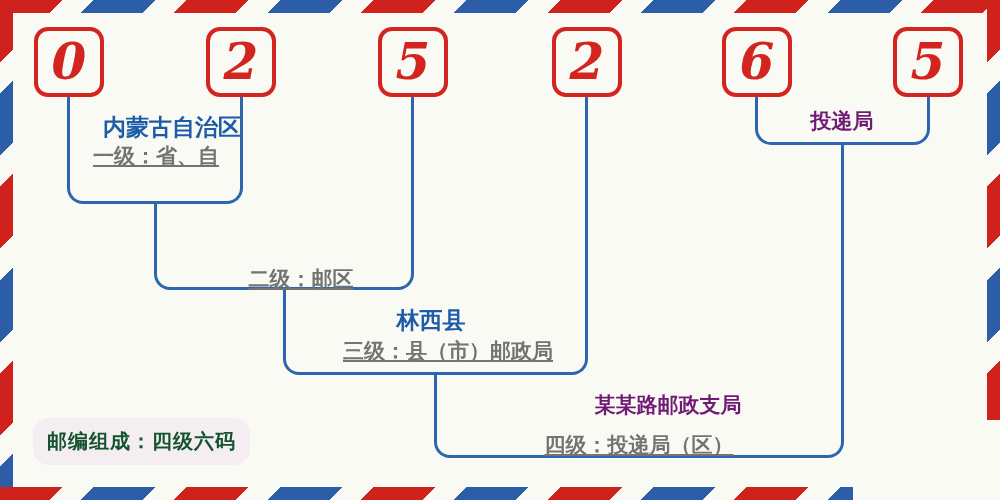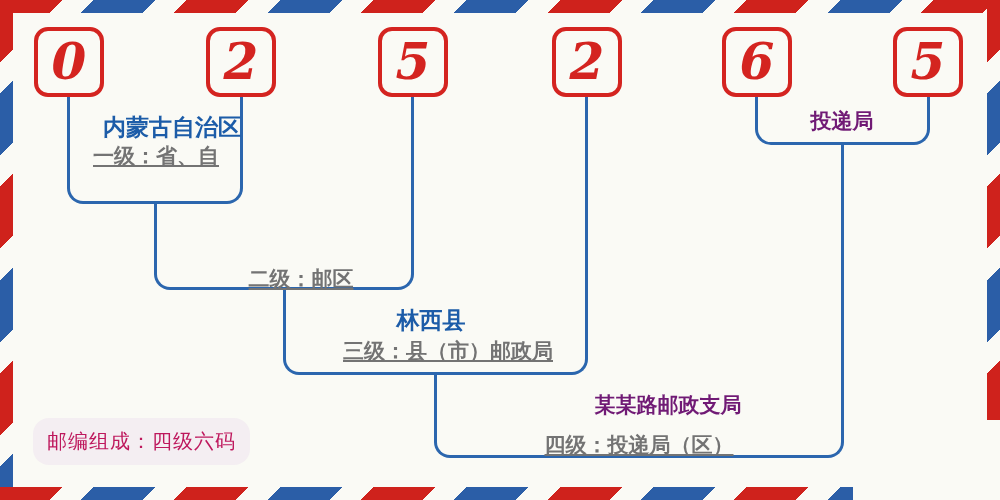--- a/index.html
+++ b/index.html
@@ -41,21 +41,21 @@
   .lbl{position:absolute;white-space:nowrap;font-weight:bold;transform:translateX(-50%);}
   .lbl-blue{color:#1c5ca8;font-size:23px;line-height:24px;}
   .lbl-blue-sm{color:#701a75;font-size:21px;line-height:22px;}
   .lbl-red{color:#737373;font-size:21px;line-height:23px;text-align:left;text-decoration:underline;}
 
   .badge{
     position:absolute;left:33px;top:418px;width:217px;height:47px;
     background:#f4eef2;border-radius:16px;
     display:flex;align-items:center;justify-content:center;
   }
-  .badge-text{color:#be185d;font-size:20px;font-weight:normal;letter-spacing:1px;}
+  .badge-text{color:#14532d;font-size:20px;font-weight:bold;letter-spacing:1px;}
 </style>
 </head>
 <body>
 
 <div class="stripe stripe-top"></div>
 <div class="stripe stripe-left"></div>
 <div class="stripe stripe-right"></div>
 <div class="stripe stripe-bottom"></div>
 
 <div class="digit-box" style="left:34px;">

